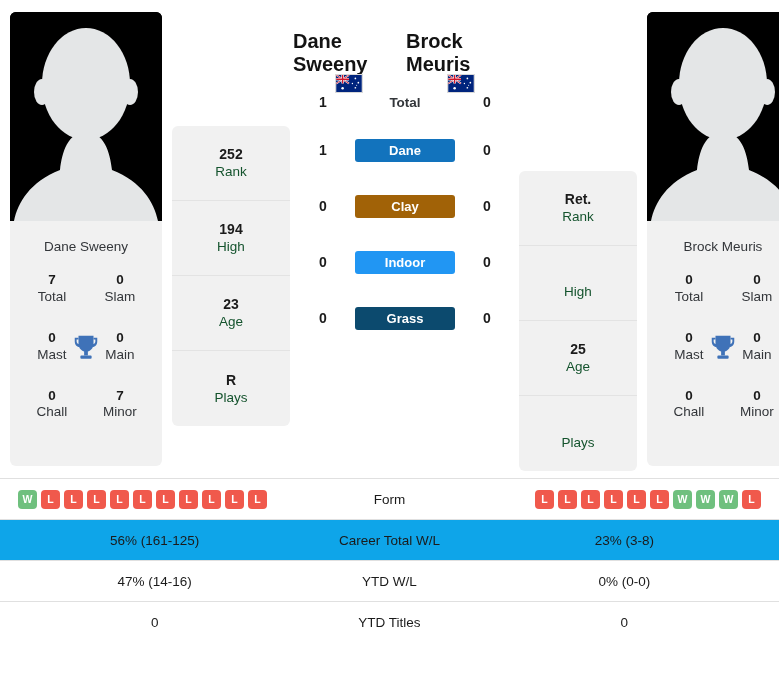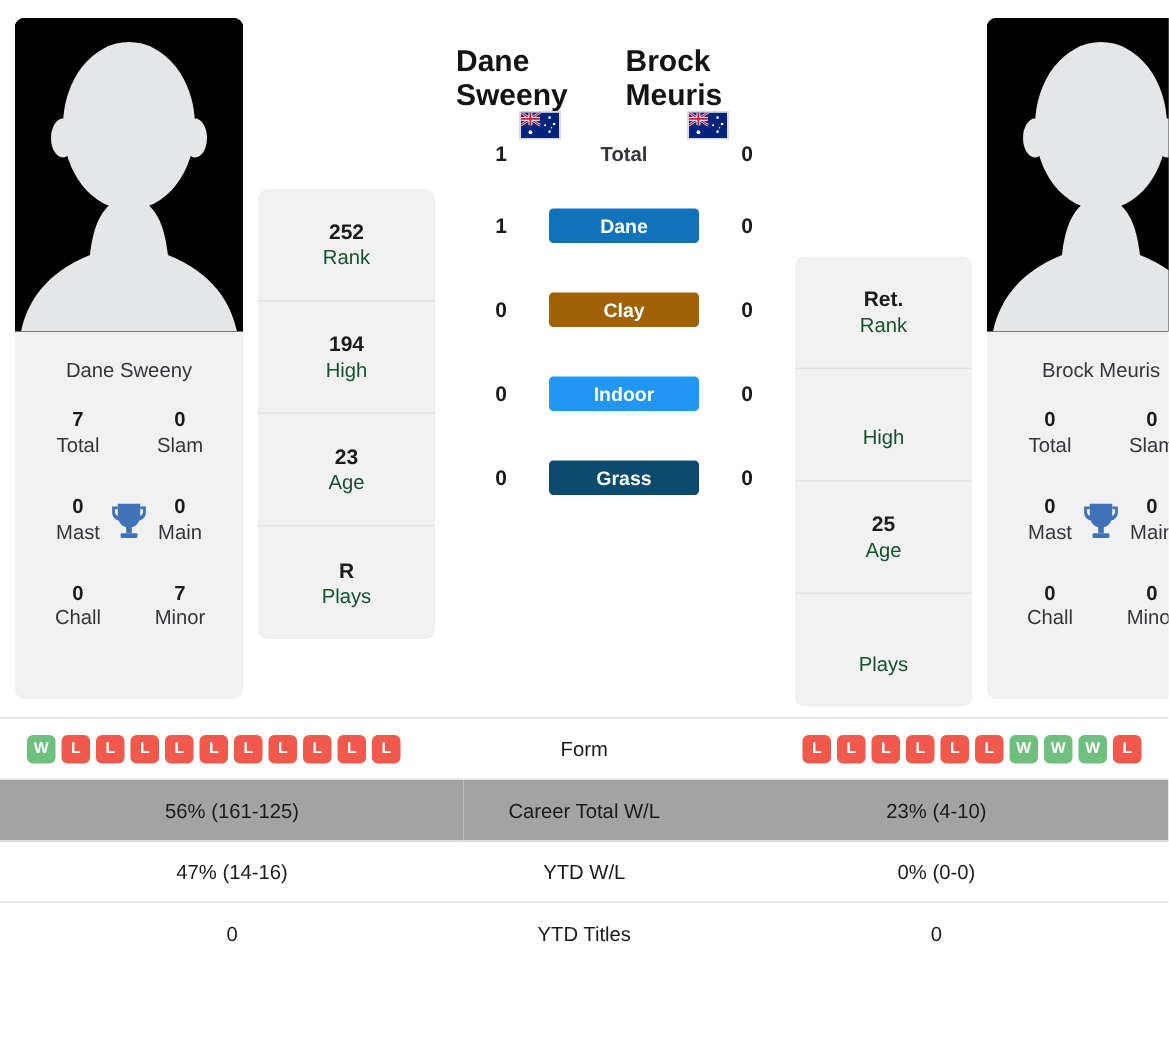--- a/index.html
+++ b/index.html
@@ -90,21 +90,21 @@
   }
 
   
   .rank-col {
     width: 118px;
     flex: 0 0 118px;
     background: #f1f1f1;
     border-radius: 6px;
     overflow: hidden;
   }
-  .rank-col.left  { margin: 114px 12px 0 10px; text-align: center; }
+  .rank-col.left  { margin: 114px 1px 0 10px; text-align: center; }
   .rank-col.right { margin: 159px 10px 0 0; }
   .rank-cell {
     height: 75px;
     display: flex;
     flex-direction: column;
     align-items: center;
     justify-content: center;
     border-bottom: 1px solid #e3e3e3;
   }
   .rank-cell:last-child { border-bottom: none; }
@@ -185,21 +185,21 @@
 
   
   .stats-table {
     width: 100%;
     border-collapse: collapse;
   }
   .stats-table tr {
     height: 41px;
     border-top: 1px solid #e0e0e0;
   }
-  .stats-table tr.shaded { background: #a3a3a3; }
+  .stats-table tr.shaded { background: #0ea5e9; }
   .stats-table td {
     font-size: 13.5px;
     color: #1b1b1b;
     text-align: center;
     vertical-align: middle;
   }
   .stats-table td.label {
     font-weight: normal;
     width: 160px;
     margin-top: 24px;
@@ -473,21 +473,21 @@
             <div class="form-badge w">W</div>
             <div class="form-badge w">W</div>
             <div class="form-badge w">W</div>
             <div class="form-badge l">L</div>
           </div>
         </td>
       </tr>
       <tr class="shaded">
         <td class="side">56% (161-125)</td>
         <td class="label">Career Total W/L</td>
-        <td class="side">23% (4-10)</td>
+        <td class="side">23% (3-8)</td>
       </tr>
       <tr>
         <td class="side">47% (14-16)</td>
         <td class="label">YTD W/L</td>
         <td class="side">0% (0-0)</td>
       </tr>
       <tr>
         <td class="side">0</td>
         <td class="label">YTD Titles</td>
         <td class="side">0</td>

